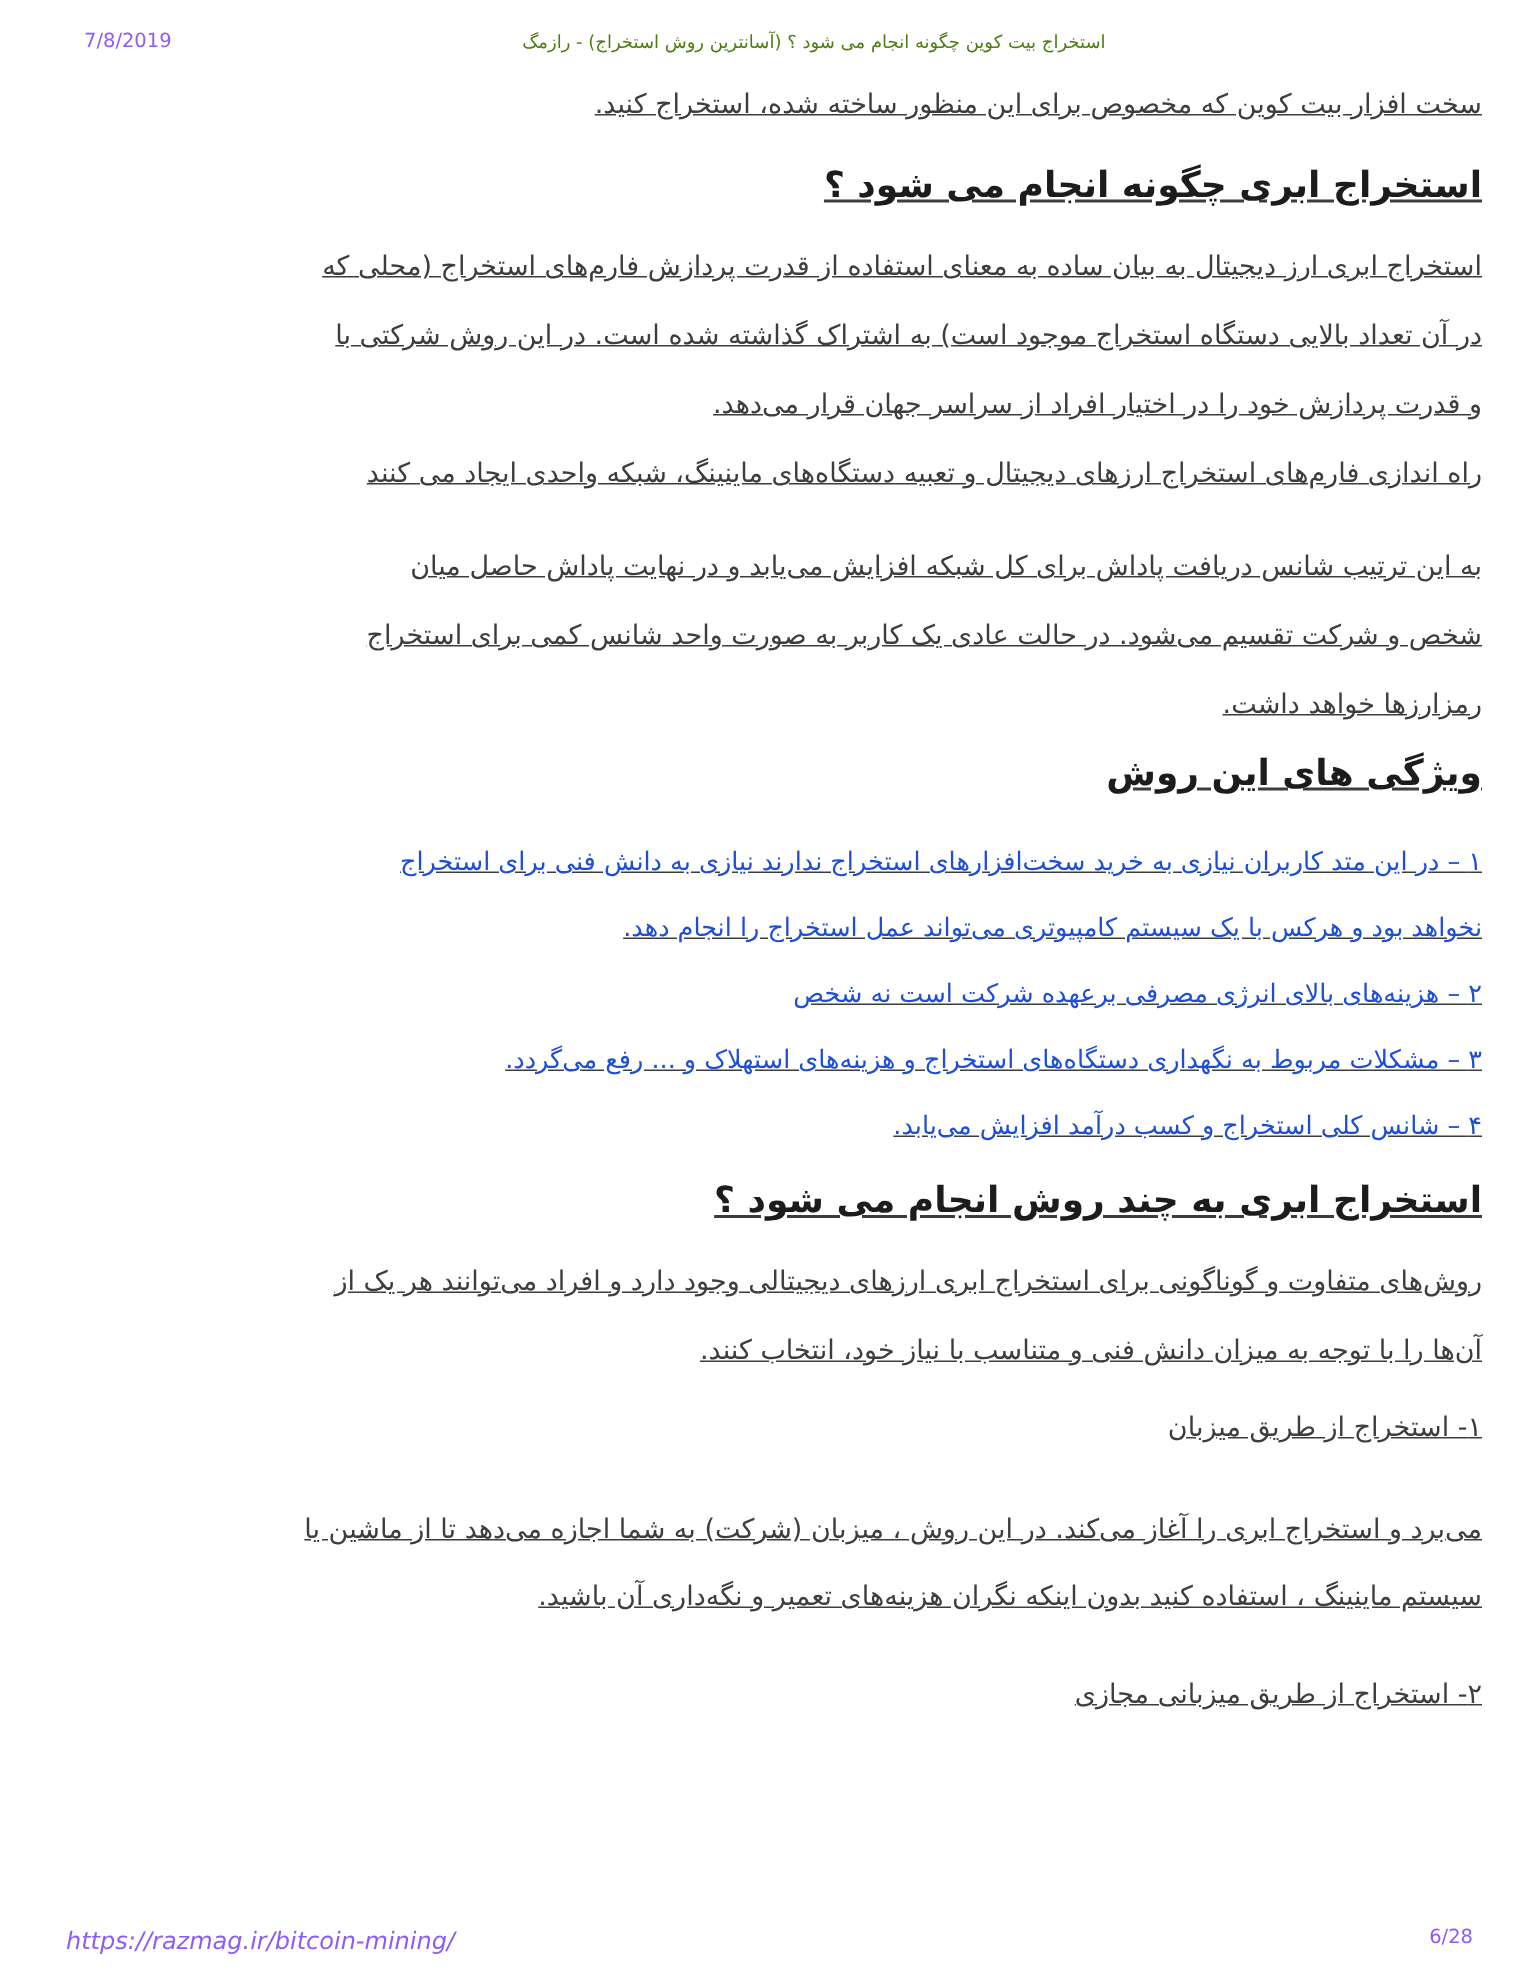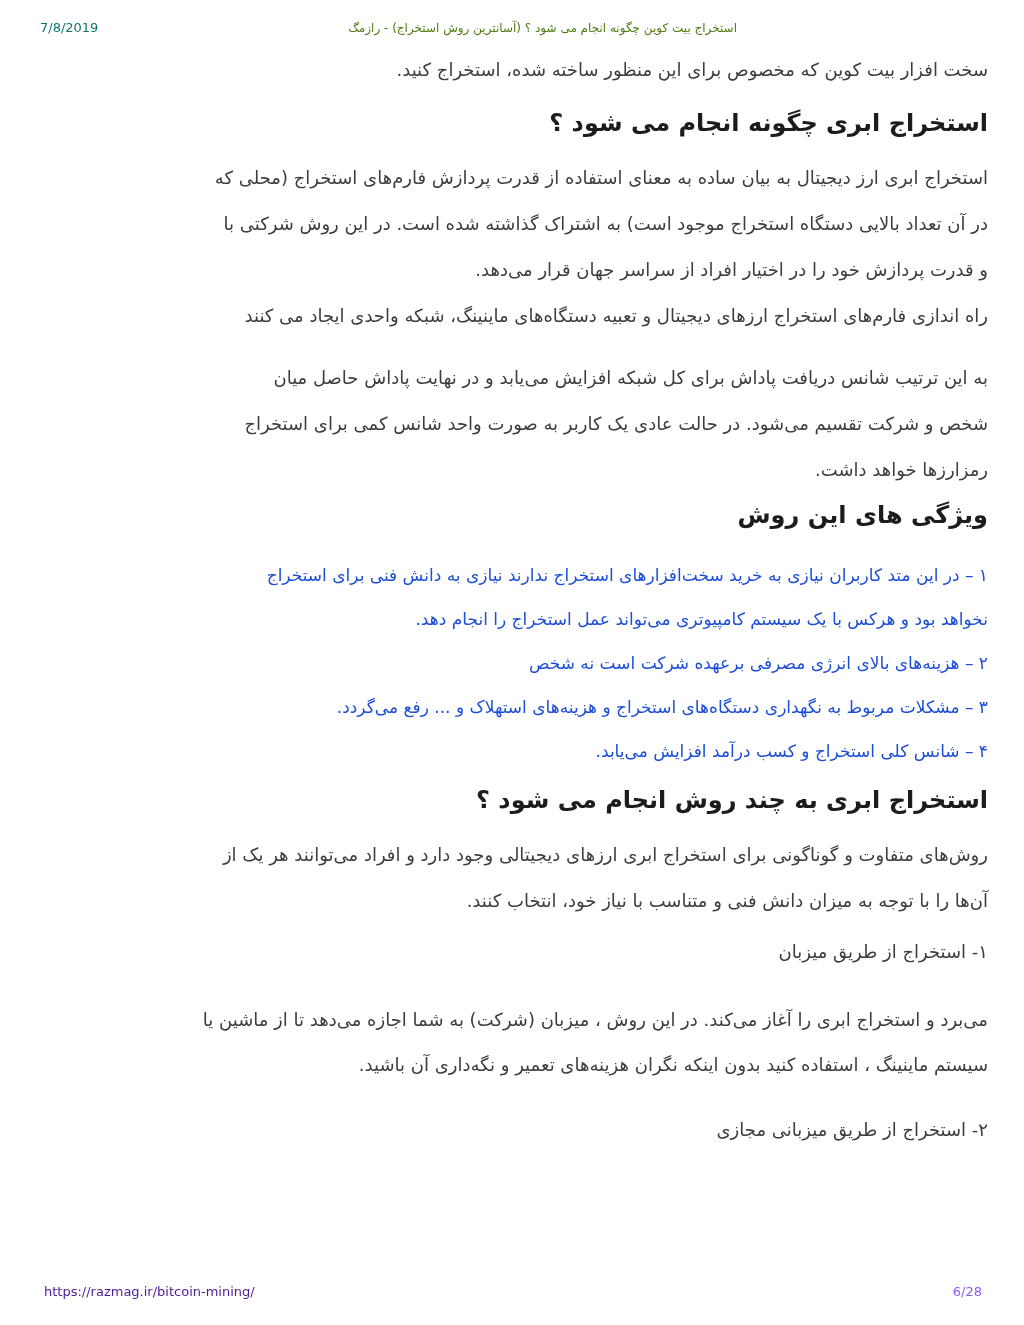--- a/index.html
+++ b/index.html
@@ -16,43 +16,44 @@
     color: #3d3d3d;
   }
   .page {
     position: absolute;
     inset: 0;
     background: #ffffff;
   }
   
   .hdr-date {
     position: absolute;
-    left: 40px;
+    left: 56px;
     top: 20px;
     font-size: 13px;
-    color: #0f766e;
+    color: #8b5cf6;
     white-space: nowrap;
   }
   .hdr-title {
     position: absolute;
     right: 287px;
     top: 21px;
     font-size: 12px;
     color: #4d7c0f;
     direction: rtl;
     white-space: nowrap;
   }
   
   .main {
     position: absolute;
     left: 44px;
     right: 36px;
     top: 47px;
     direction: rtl;
     text-align: right;
+    text-decoration: underline;
   }
   .bodyline {
     font-size: 18px;
     line-height: 46px;
     white-space: nowrap;
     color: #3d3d3d;
   }
   .listline {
     font-size: 17px;
     line-height: 44px;
@@ -81,23 +82,24 @@
   .mt-p3   { margin-top: 10px; }
   .mt-s1   { margin-top: 5px; }
   .mt-p4   { margin-top: 22px; }
   .p4 .bodyline { line-height: 45px; }
   .mt-s2   { margin-top: 20px; }
   
   .ftr-url {
     position: absolute;
     left: 44px;
     top: 1284px;
-    font-size: 13px;
-    color: #4c1d95;
+    font-size: 16px;
+    color: #8b5cf6;
     white-space: nowrap;
+    font-style: italic;
   }
   .ftr-page {
     position: absolute;
     right: 42px;
     top: 1284px;
     font-size: 13px;
     color: #8b5cf6;
     white-space: nowrap;
   }
 </style>

